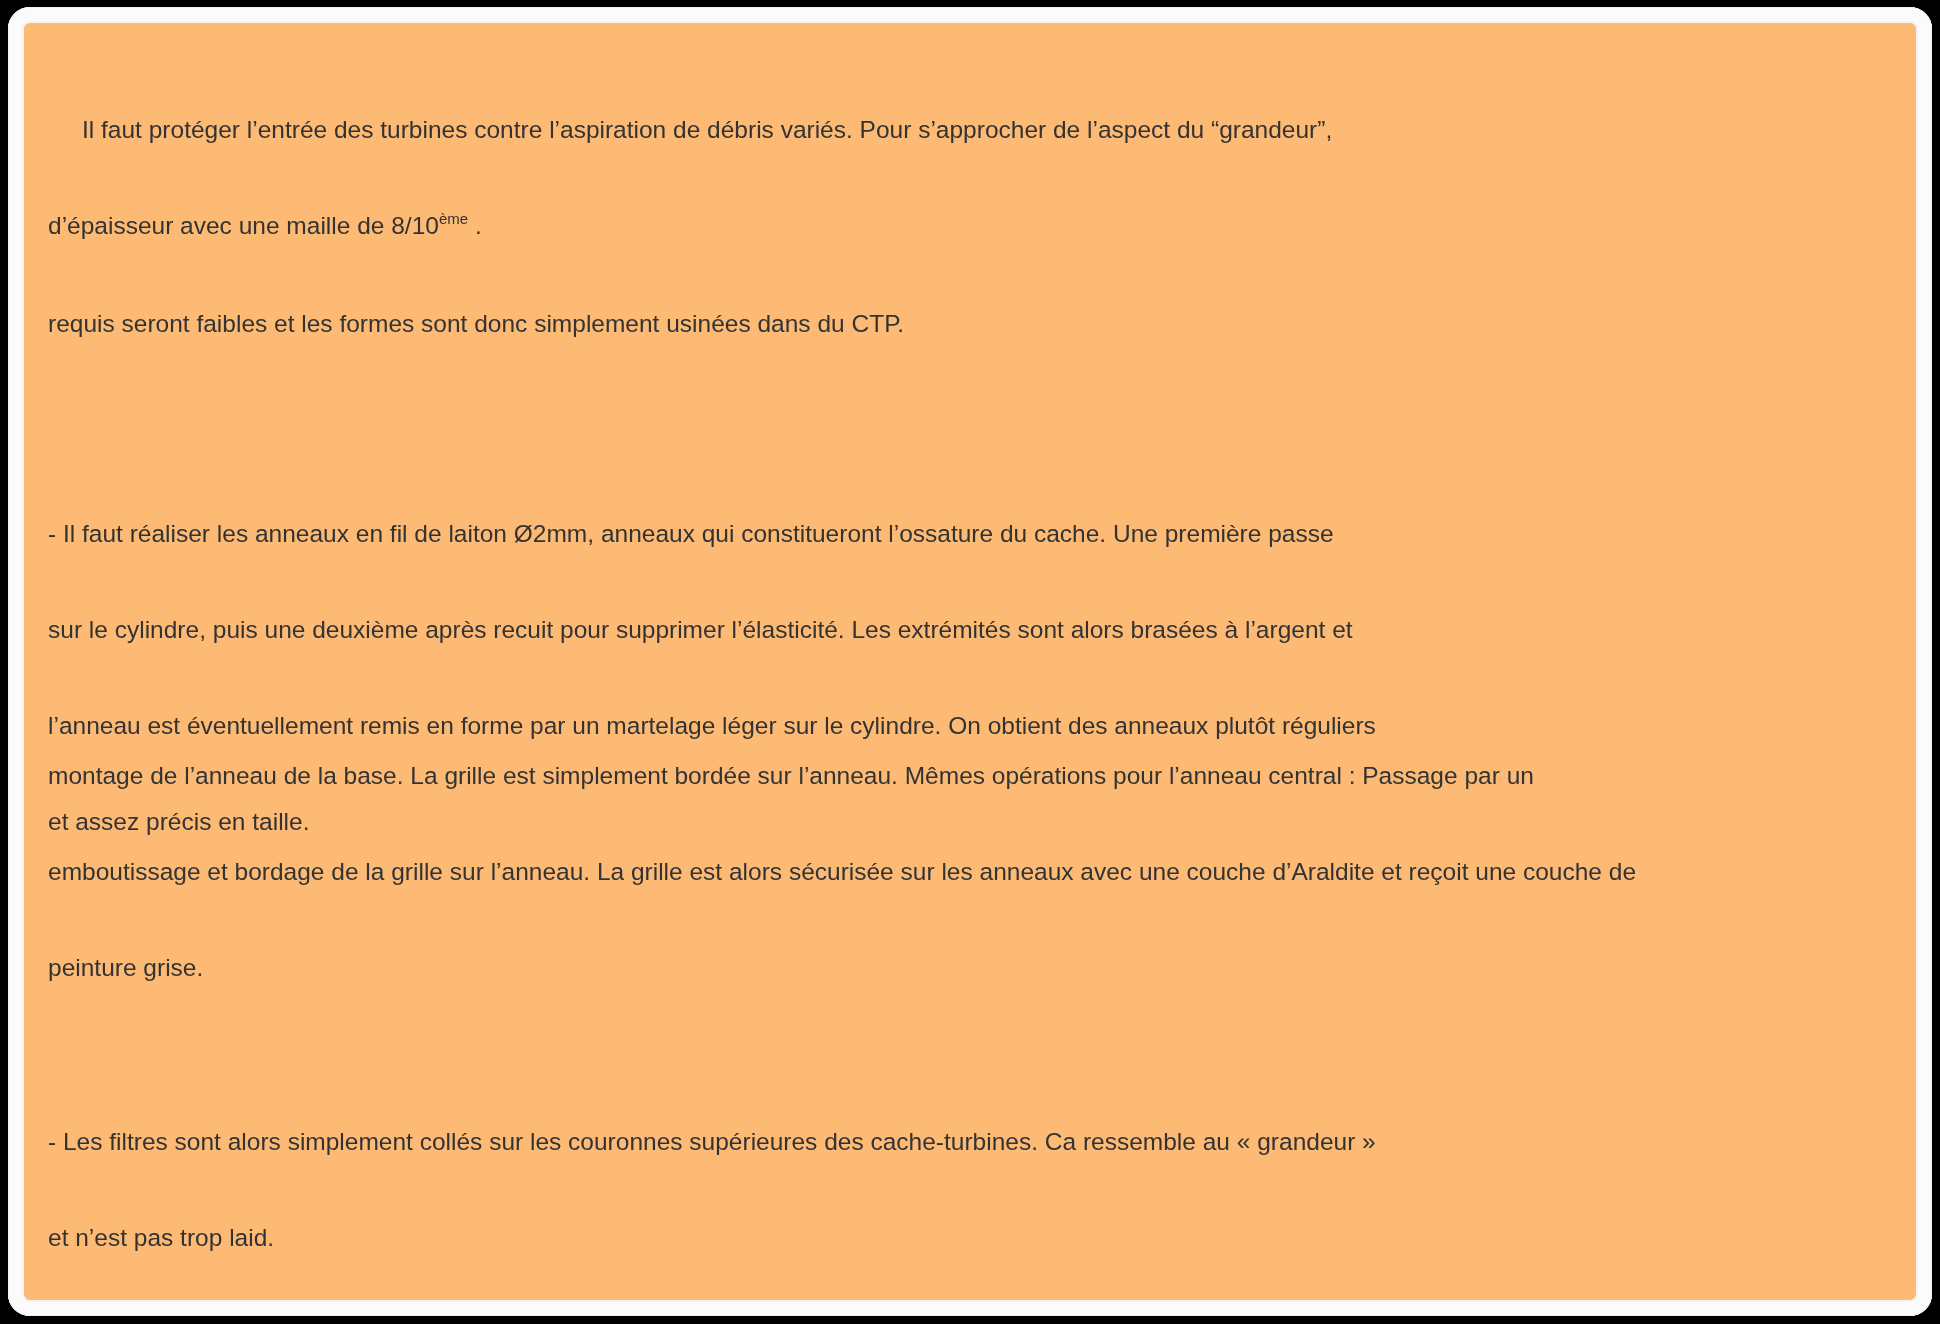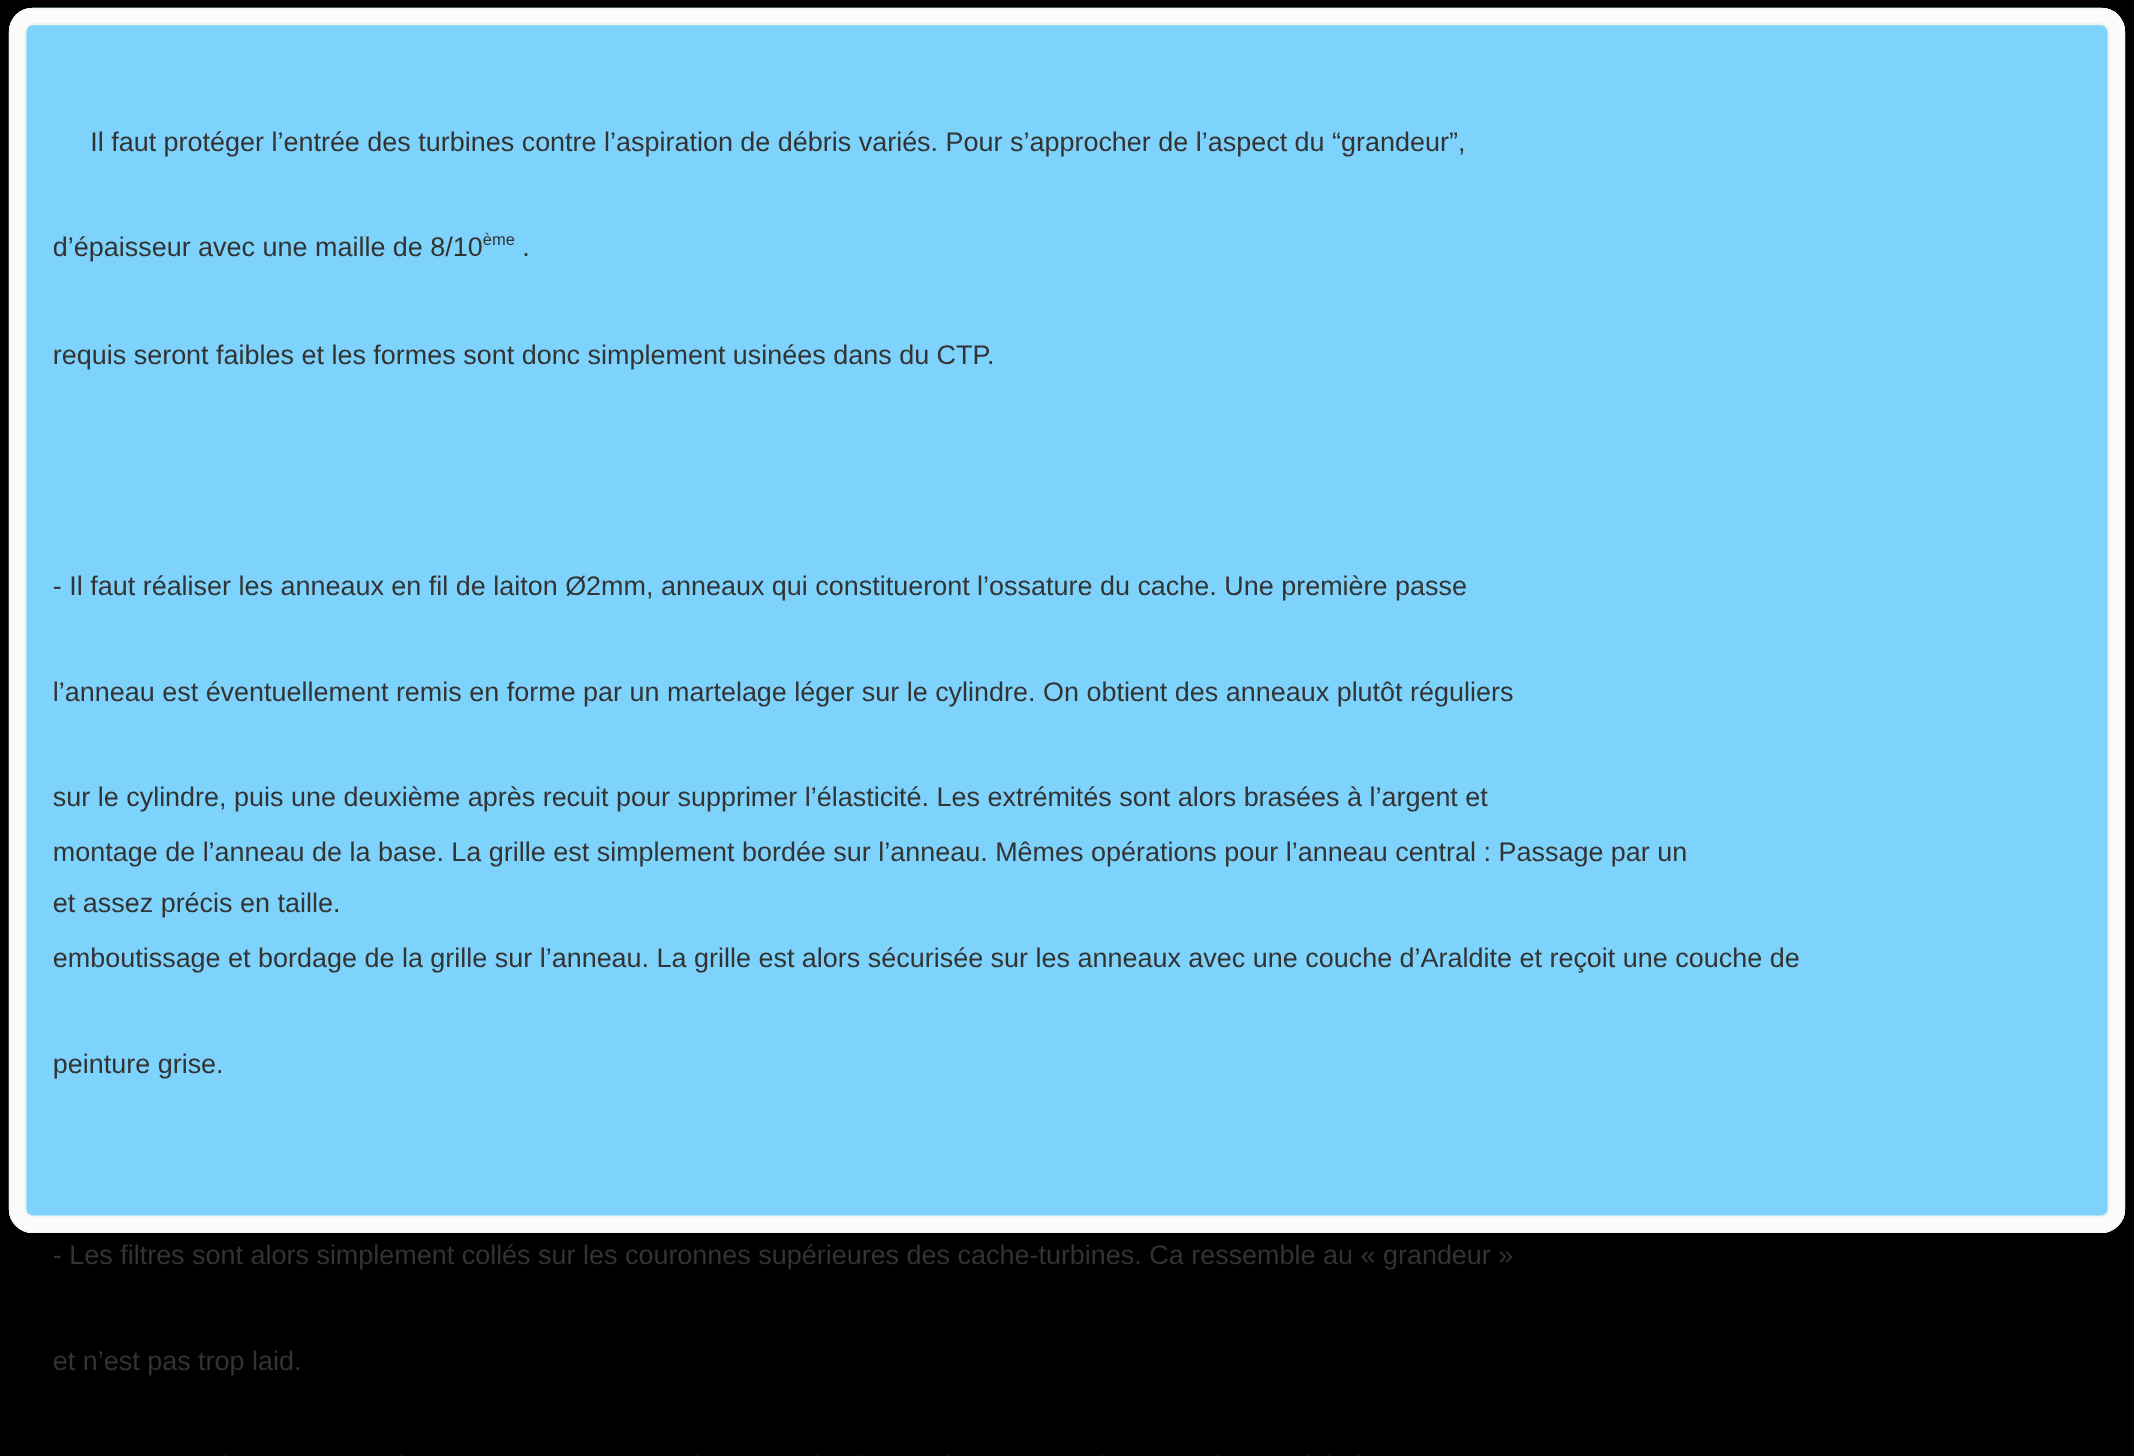--- a/index.html
+++ b/index.html
@@ -8,22 +8,22 @@
     background: #000000;
     width: 1940px;
     height: 1324px;
     overflow: hidden;
   }
   .page {
     position: absolute;
     left: 8px;
     top: 7px;
     width: 1924px;
-    height: 1114px;
-    background: #7dd3fc;
+    height: 1309px;
+    background: #fdba74;
     border-radius: 22px;
     box-sizing: border-box;
     box-shadow: inset 0 0 0 1px #f2f2f2, inset 0 0 0 14px #fbfbfb, inset 0 0 0 16px #f3f3f3;
   }
   .para {
     position: absolute;
     left: 40px;
     margin: 0;
     font-family: "Liberation Sans", sans-serif;
     font-size: 24.5px;
@@ -48,22 +48,22 @@
     <span class="line"><span class="indent"></span><span>Il faut protéger l’entrée des turbines contre l’aspiration de débris variés. Pour s’approcher de l’aspect du “grandeur”,</span></span>
     <span class="line"><span>d’épaisseur avec une maille de 8/10</span><sup>ème</sup><span> .</span></span>
   </p>
 
   <p class="para" style="top:237px">
     <span class="line">requis seront faibles et les formes sont donc simplement usinées dans du CTP.</span>
   </p>
 
   <p class="para" style="top:447px">
     <span class="line">- Il faut réaliser les anneaux en fil de laiton Ø2mm, anneaux qui constitueront l’ossature du cache. Une première passe</span>
+    <span class="line">sur le cylindre, puis une deuxième après recuit pour supprimer l’élasticité. Les extrémités sont alors brasées à l’argent et</span>
     <span class="line">l’anneau est éventuellement remis en forme par un martelage léger sur le cylindre. On obtient des anneaux plutôt réguliers</span>
-    <span class="line">sur le cylindre, puis une deuxième après recuit pour supprimer l’élasticité. Les extrémités sont alors brasées à l’argent et</span>
     <span class="line">et assez précis en taille.</span>
   </p>
 
   <p class="para" style="top:689px">
     <span class="line">montage de l’anneau de la base. La grille est simplement bordée sur l’anneau. Mêmes opérations pour l’anneau central : Passage par un</span>
     <span class="line">emboutissage et bordage de la grille sur l’anneau. La grille est alors sécurisée sur les anneaux avec une couche d’Araldite et reçoit une couche de</span>
     <span class="line">peinture grise.</span>
   </p>
 
   <p class="para" style="top:1055px">

